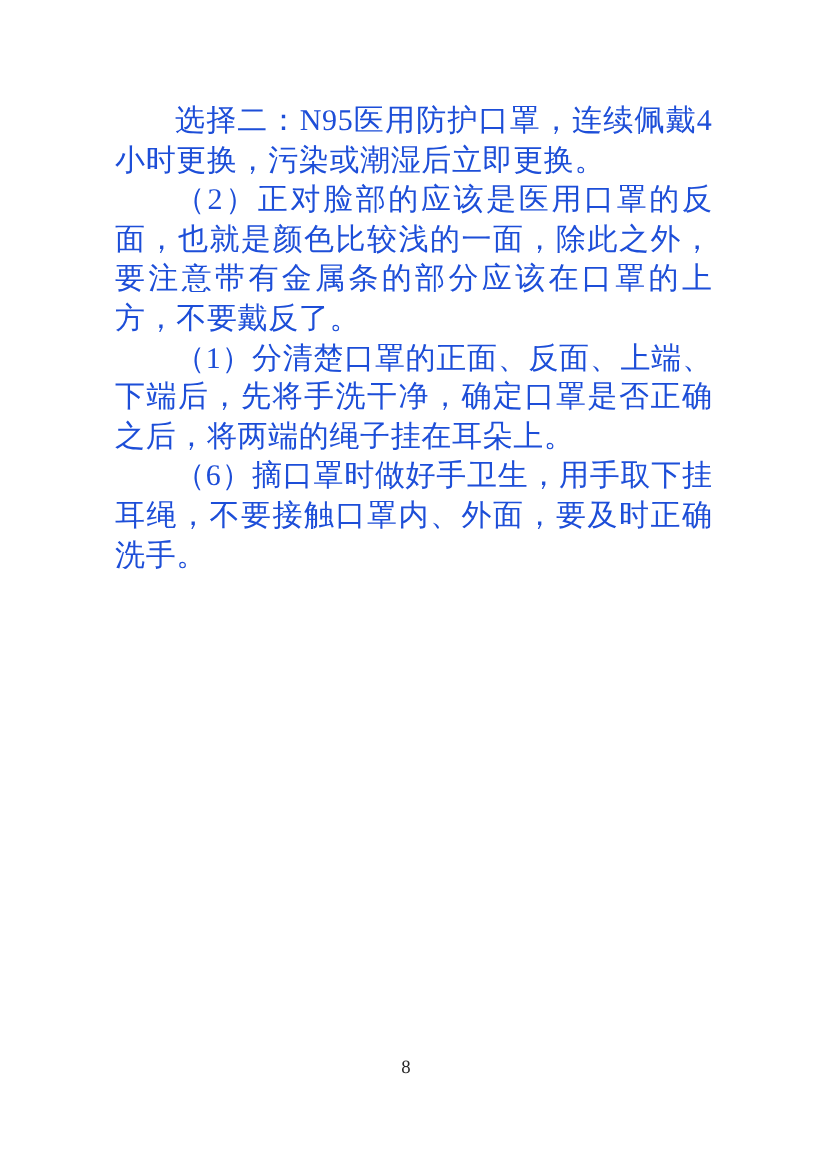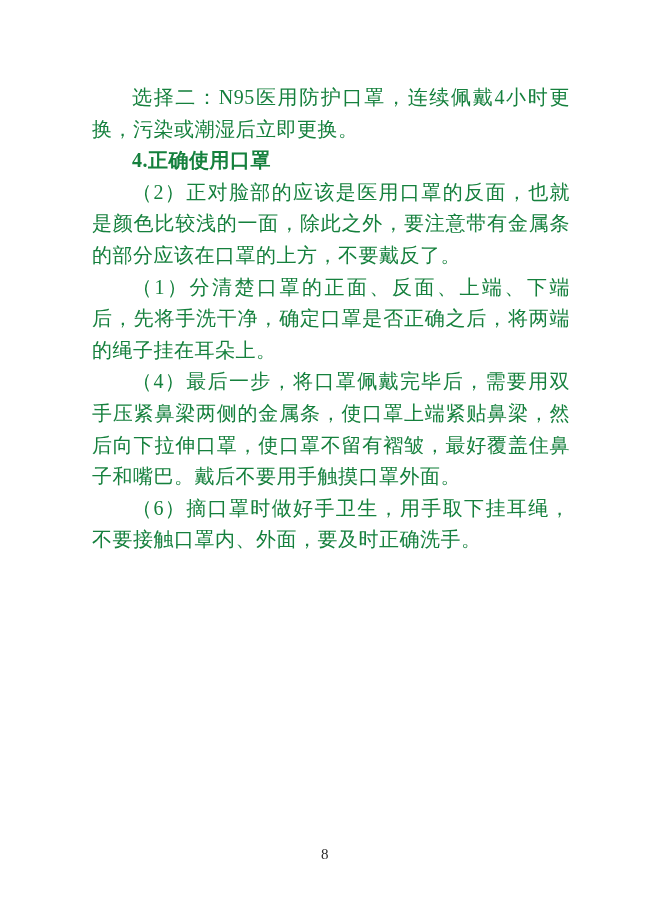--- a/index.html
+++ b/index.html
@@ -21,24 +21,24 @@
   }
   .content {
     position: absolute;
     left: 92px;
     top: 82px;
     width: 478px;
   }
   p.para {
     margin: 0;
     padding: 0;
-    font-size: 20px;
+    font-size: 24px;
     line-height: 31.6px;
     letter-spacing: 0.5px;
-    color: #15803d;
+    color: #1d4ed8;
     text-align: justify;
     text-justify: inter-ideograph;
     text-indent: 2em;
     word-break: break-all;
   }
   p.para.heading {
     font-weight: bold;
     text-align: left;
   }
   .footer {
@@ -57,29 +57,27 @@
 </style>
 </head>
 <body>
 
 <div class="page">
 
   <div class="content">
     <p class="para">选择二：N95医用防护口罩，连续佩戴4小时更换，污染或潮湿后立即更换。</p>
 
 
-    <p class="para heading">4.正确使用口罩</p>
 
 
 
     <p class="para">（2）正对脸部的应该是医用口罩的反面，也就是颜色比较浅的一面，除此之外，要注意带有金属条的部分应该在口罩的上方，不要戴反了。</p>
 
     <p class="para">（1）分清楚口罩的正面、反面、上端、下端后，先将手洗干净，确定口罩是否正确之后，将两端的绳子挂在耳朵上。</p>
 
-    <p class="para">（4）最后一步，将口罩佩戴完毕后，需要用双手压紧鼻梁两侧的金属条，使口罩上端紧贴鼻梁，然后向下拉伸口罩，使口罩不留有褶皱，最好覆盖住鼻子和嘴巴。戴后不要用手触摸口罩外面。</p>
 
     <p class="para">（6）摘口罩时做好手卫生，用手取下挂耳绳，不要接触口罩内、外面，要及时正确洗手。</p>
 
   </div>
 
   <div class="footer">
     <span class="page-number">8</span>
   </div>
 
 </div>

